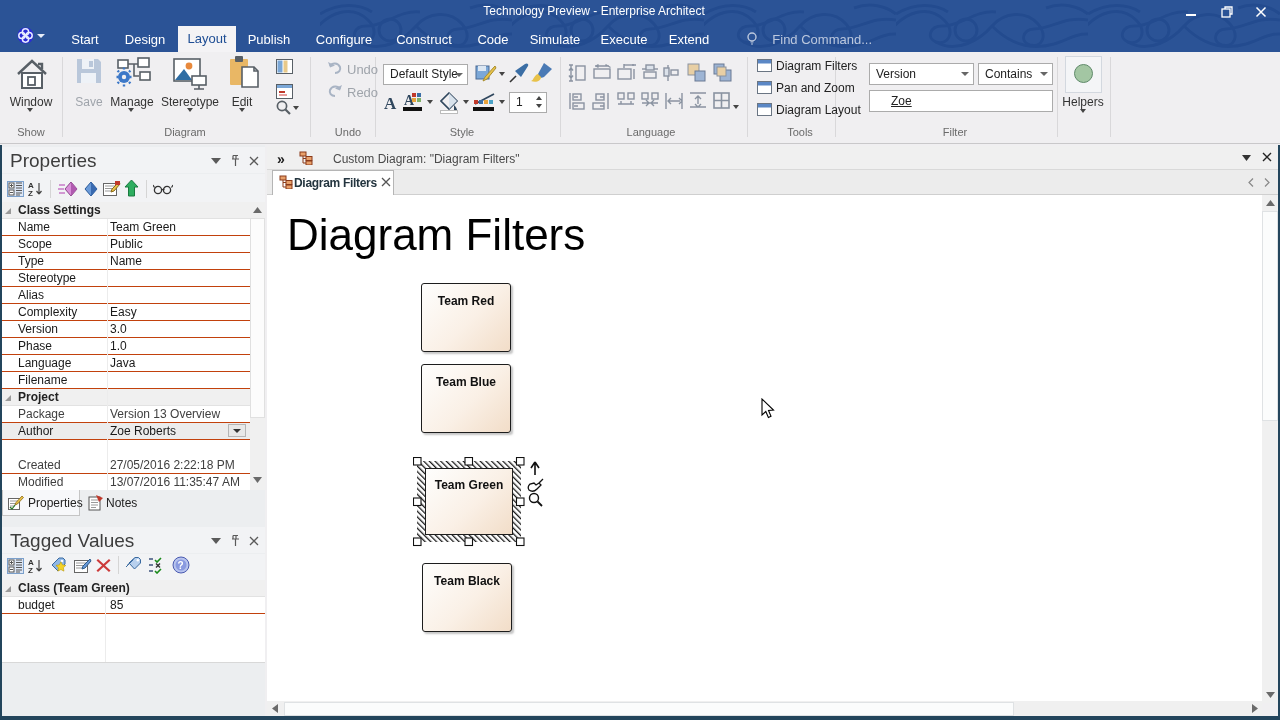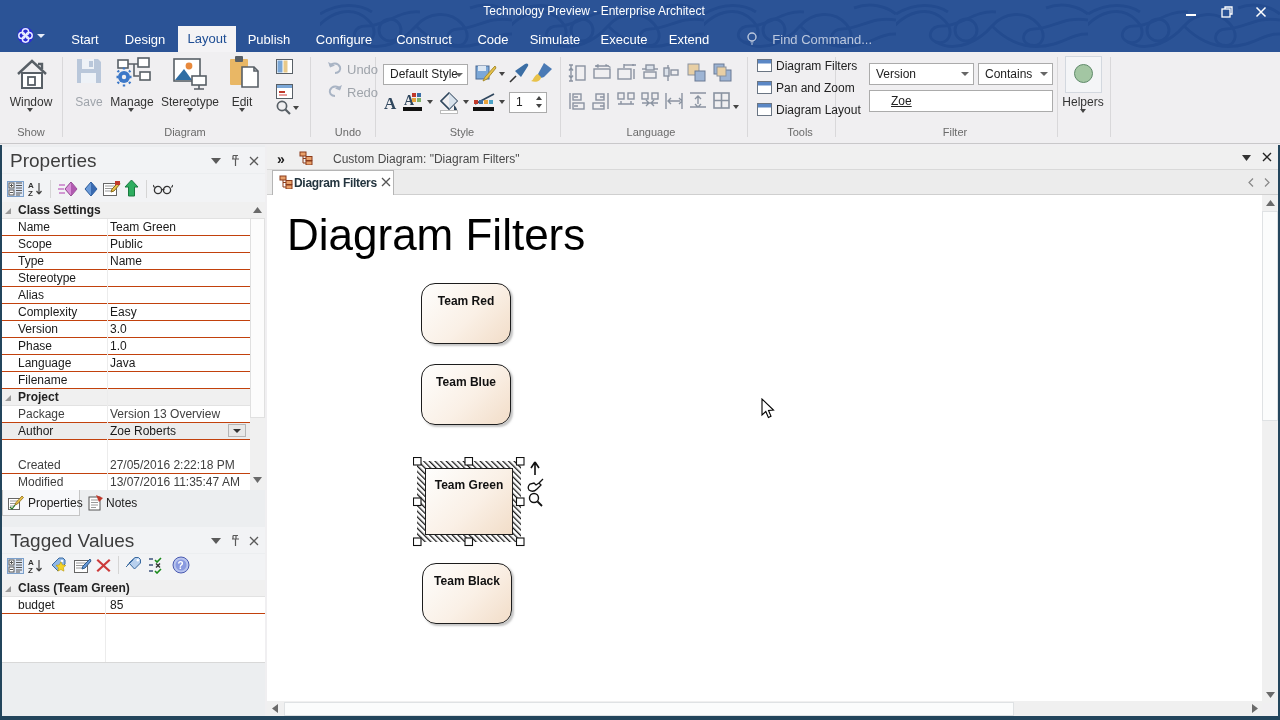--- a/index.html
+++ b/index.html
@@ -29,21 +29,21 @@
 .grow .val{position:absolute;left:108px;top:0;}
 .gsec{font-weight:bold;color:#222;}
 .gdim{color:#404040;}
 
 #crumb{left:267px;top:146px;width:1013px;height:24px;background:#f0f0f0;border-bottom:1px solid #d9d9d9;}
 #tabbar{left:267px;top:170px;width:1013px;height:25px;background:#ececec;border-bottom:1px solid #cfcfcf;}
 #doctab{position:absolute;left:5px;top:0px;width:122px;height:25px;background:#fff;border:1px solid #b5b5b5;border-bottom:none;}
 #canvas{left:267px;top:195px;width:995px;height:508px;background:#fff;}
 .vscroll{left:1262px;top:195px;width:16px;height:508px;background:#f0f0f0;}
 .hscroll{left:267px;top:701px;width:995px;height:16px;background:#f0f0f0;}
-.teambox{position:absolute;width:90px;height:61px;border:1px solid #1d1d1d;border-radius:14px;background:linear-gradient(135deg,#fefefd 0%,#faf0e6 55%,#f2ddc8 100%);box-shadow:2px 2px 2px rgba(150,150,150,.55);font-size:12px;font-weight:bold;color:#111;text-align:center;}
+.teambox{position:absolute;width:90px;height:69px;border:1px solid #1d1d1d;border-radius:3px;background:linear-gradient(135deg,#fefefd 0%,#faf0e6 55%,#f2ddc8 100%);box-shadow:2px 2px 2px rgba(150,150,150,.55);font-size:12px;font-weight:bold;color:#111;text-align:center;}
 .teambox span{display:block;margin-top:10px;}
 #bigtitle{position:absolute;left:287px;top:210px;font-size:44px;color:#000;}
 #bottombar{left:0;top:716px;width:1280px;height:4px;background:#23455c;}
 #rightedge{left:1278px;top:145px;width:2px;height:575px;background:#23455c;}
 </style></head>
 <body>
 <div id="app">
   <div class="abs" id="titlebar"></div>
   <div class="abs" id="menubar"></div>
   <svg class="abs" style="left:320px;top:0;" width="960" height="52" viewBox="0 0 960 52">

